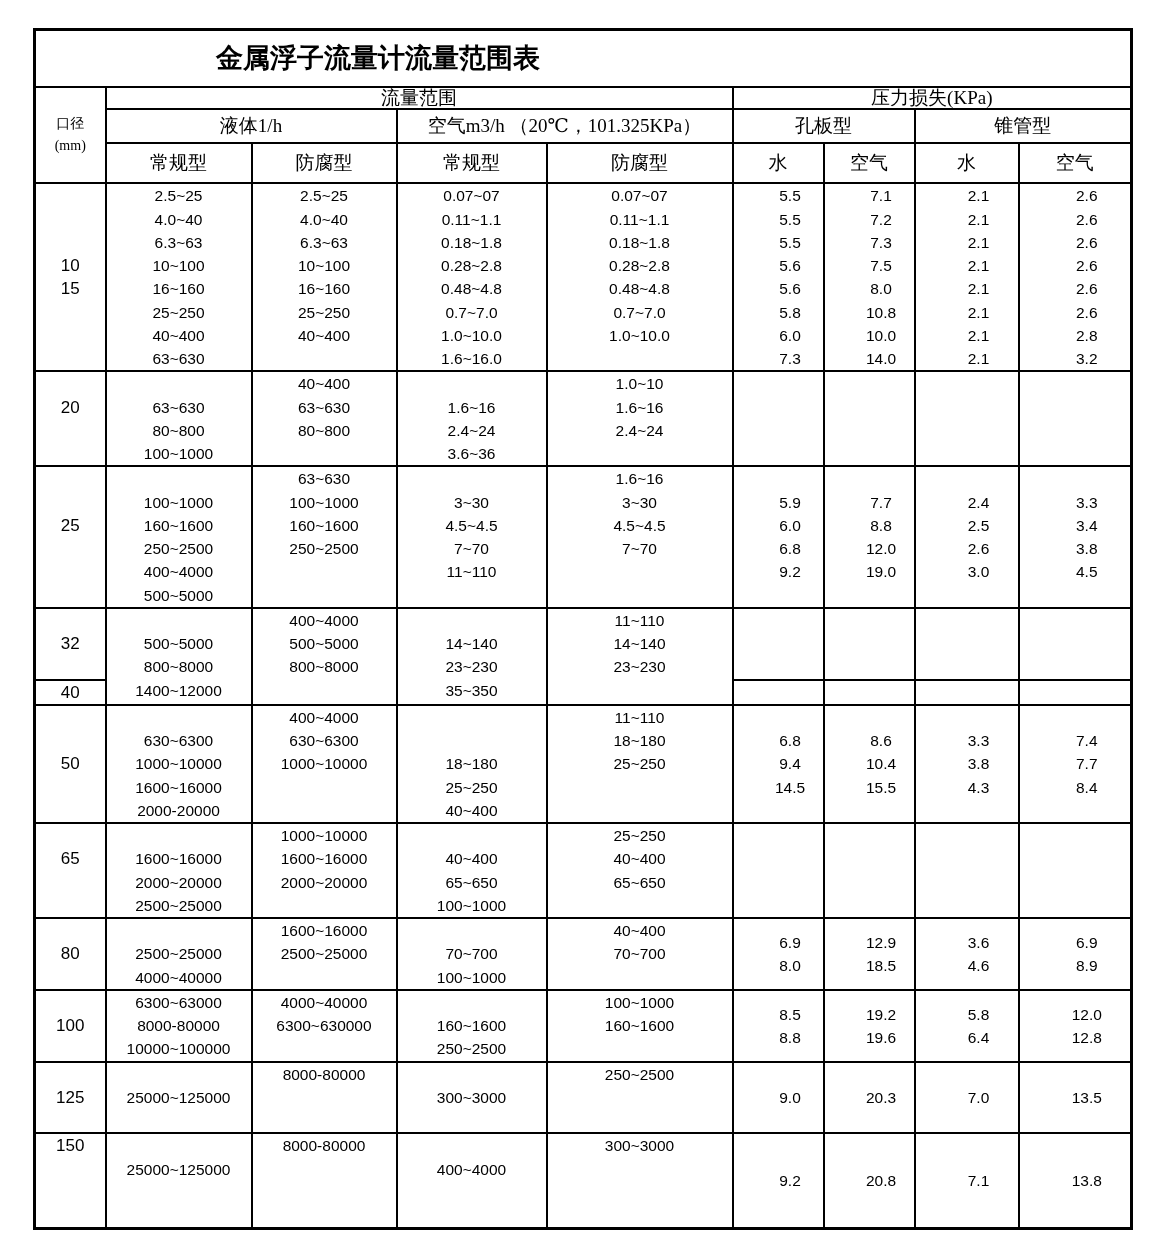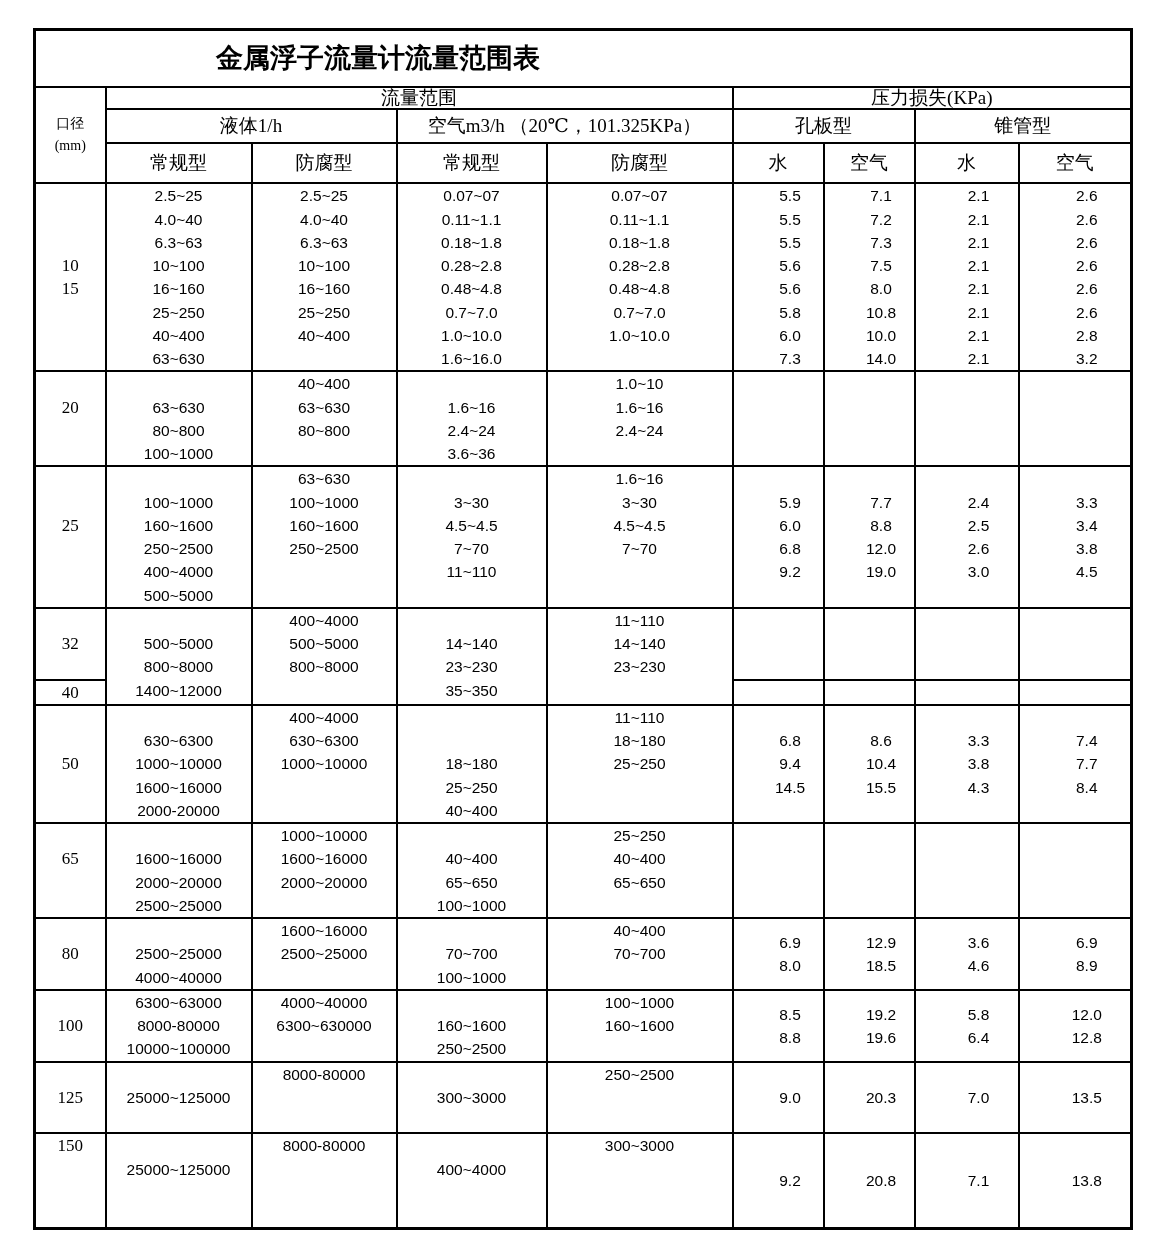--- a/index.html
+++ b/index.html
@@ -5,21 +5,21 @@
   * { margin:0; padding:0; box-sizing:border-box; }
   html,body { width:1163px; height:1239px; background:#ffffff;
     font-family:"Liberation Sans","DejaVu Sans",sans-serif; color:#000; }
   .sheet { position:absolute; left:33px; top:28px; }
   table { border-collapse:collapse; table-layout:fixed; width:1097px;
     border:3px solid #000; }
   td { border:2px solid #000; text-align:center; vertical-align:top;
     overflow:hidden; padding:0; }
   
   .ln { height:23.25px; line-height:23.25px; font-size:15.5px; white-space:nowrap; }
-  td.dia { font-family:Liberation Serif, serif;margin-top:24px; }
+  td.dia { font-family:Liberation Sans, sans-serif;margin-top:24px; }
   td.dia .ln { font-size:17px; }
   td.press { vertical-align:middle;padding-left:24px; }
   
   td.title-cell { height:57px; vertical-align:middle; text-align:left;
     padding-left:180px; font-family:"Liberation Serif","DejaVu Serif",serif;
     font-weight:bold; font-size:27px; }
   tr.hr1 td { height:16px; }
   tr.hr2 td { height:34px; }
   tr.hr3 td { height:40px; }
   td.hcell { font-family:"Liberation Serif","DejaVu Serif",serif;

